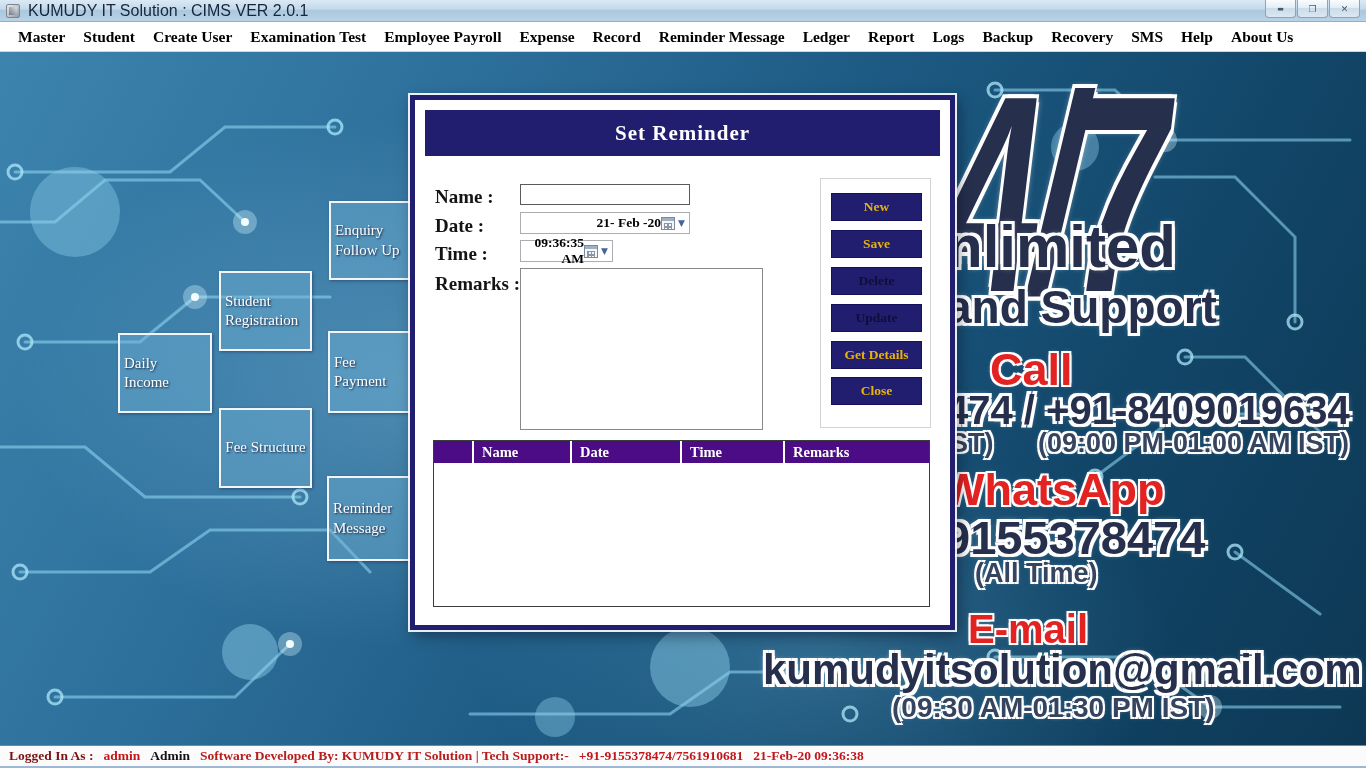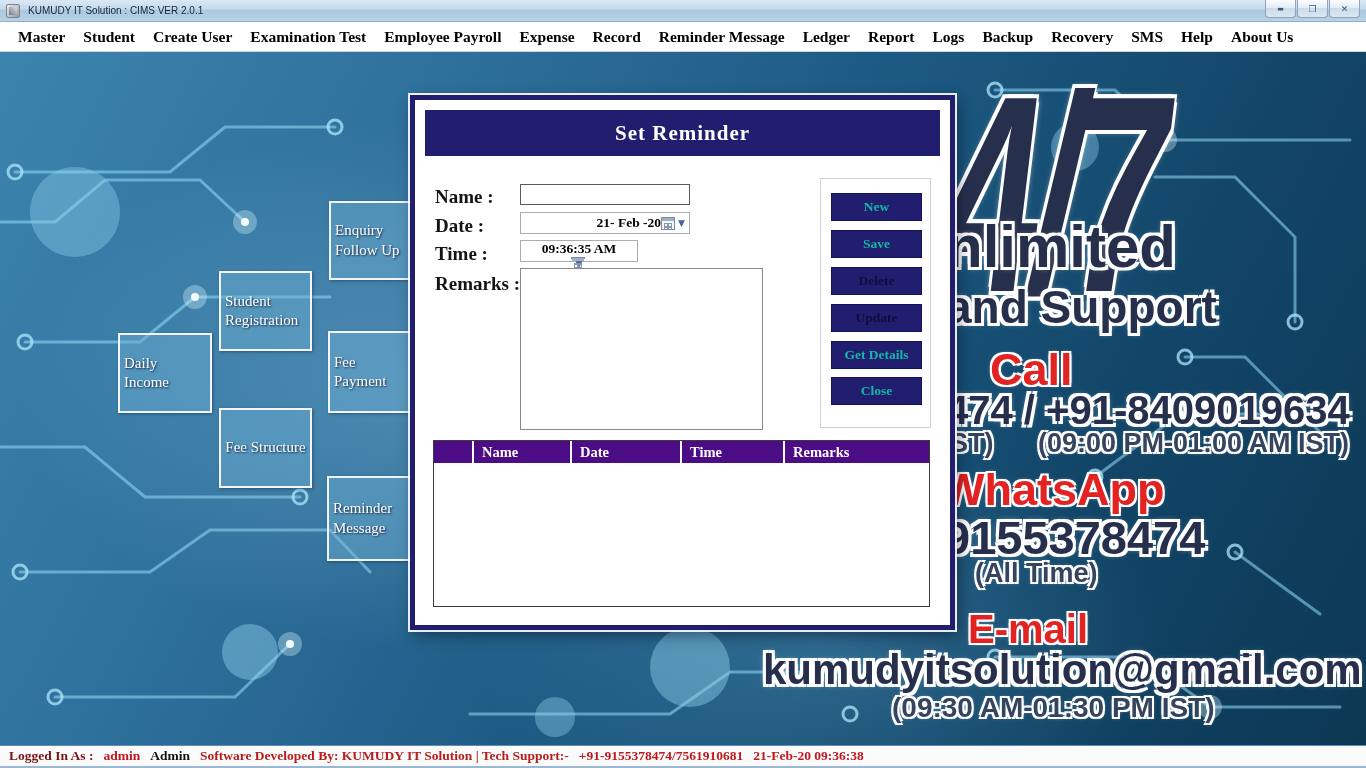--- a/index.html
+++ b/index.html
@@ -12,21 +12,21 @@
     background:linear-gradient(#dce9f5 0%, #c2d8ea 45%, #a9c7de 46%, #b9d2e6 100%);
     border-bottom:1px solid #8fb0cc;
   }
   .app-icon {
     width:14px; height:14px; margin:0 8px 0 6px; display:inline-block;
     background:linear-gradient(135deg,#e8eaec 0%, #b9bfc6 60%, #8e959e 100%);
     border:1px solid #7d858f; border-radius:2px; position:relative;
   }
   .app-icon::after{ content:""; position:absolute; left:2px; top:2px; width:8px; height:8px;
     background:linear-gradient(45deg,#6f7781 0%, #dfe3e7 100%); }
-  .title-text { font-family:"Liberation Sans",sans-serif; font-size:10px; color:#16263c; }
+  .title-text { font-family:"Liberation Sans",sans-serif; font-size:16px; color:#16263c; }
   .win-buttons { position:absolute; right:6px; top:0; display:flex; }
   .win-btn {
     width:31px; height:18px; margin-left:1px; display:flex; align-items:center; justify-content:center;
     background:linear-gradient(#fafcfe 0%, #e3edf6 45%, #cddcea 50%, #dbe7f2 100%);
     border:1px solid #8ca3b9; border-top:none; border-radius:0 0 4px 4px;
     font-family:"DejaVu Sans",sans-serif; font-size:9px; color:#45586b; cursor:default;
   }
 
   .menubar {
     height:30px; background:#ffffff; border-bottom:1px solid #cdd6e0;
@@ -99,21 +99,21 @@
   }
   .drop-arrow { font-family:"DejaVu Sans",sans-serif; font-size:9px; color:#46629e; }
   .remarks-box {
     position:absolute; left:105px; top:168px; width:243px; height:162px;
     border:1px solid #888; resize:none; outline:none; background:#fff;
     font-family:"Liberation Serif",serif; font-size:13px; padding:3px;
   }
   .btn-groupbox { position:absolute; left:405px; top:78px; width:111px; height:250px; border:1px solid #d2d2d2; }
   .dlg-btn {
     position:absolute; left:10px; width:91px; height:28px;
-    background:#211e70; border:1px solid #15125b; color:#14b8a6;
+    background:#211e70; border:1px solid #15125b; color:#eab308;
     font-family:"Liberation Serif",serif; font-size:13.5px; font-weight:bold; cursor:default;
   }
   .dlg-btn.disabled { color:rgba(5,5,25,.62); }
 
   .grid { position:absolute; left:18px; top:340px; width:497px; height:167px; border:1px solid #3a3a3a; background:#fff; }
   .grid-header { display:flex; height:22px; background:#4b0c85; }
   .grid-hcell {
     color:#fff; font-size:14.5px; font-weight:bold; padding:1px 0 0 8px;
     border-right:2px solid #fff; display:flex; align-items:center;
   }
@@ -265,21 +265,21 @@
     <span class="field-label" style="left:20px; top:173px;">Remarks :</span>
 
     <input class="name-input" autofocus="" value="" style="">
 
     <div class="picker" style="left:105px; top:112px; width:170px;">
       <span class="val">21- Feb -20</span>
       <span class="cal-icon"></span>
       <span class="drop-arrow">▼</span>
     </div>
 
-    <div class="picker" style="left:105px; top:140px; width:118px;flex-direction:column;">
+    <div class="picker" style="left:105px; top:140px; width:93px;">
       <span class="val">09:36:35 AM</span>
       <span class="cal-icon"></span>
       <span class="drop-arrow">▼</span>
     </div>
 
     <textarea class="remarks-box" style=""></textarea>
 
     <div class="btn-groupbox">
       <button class="dlg-btn" style="top:14px;">New</button>
       <button class="dlg-btn" style="top:51px;">Save</button>

